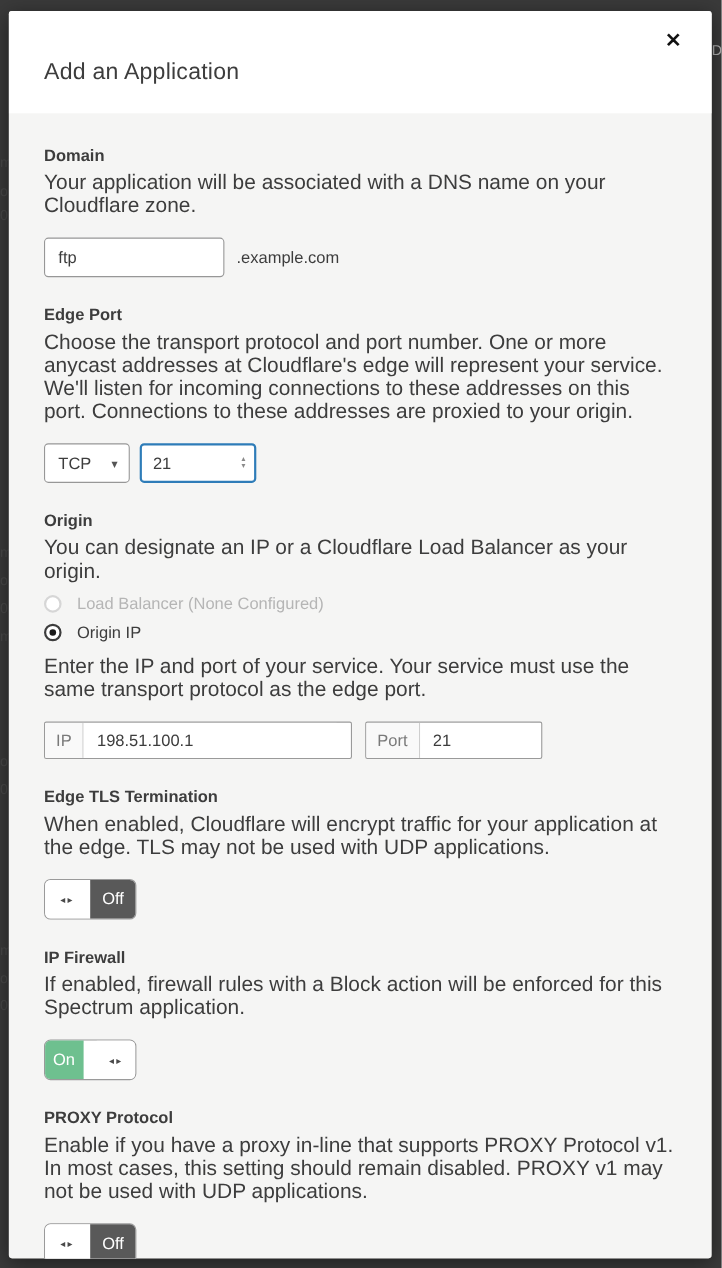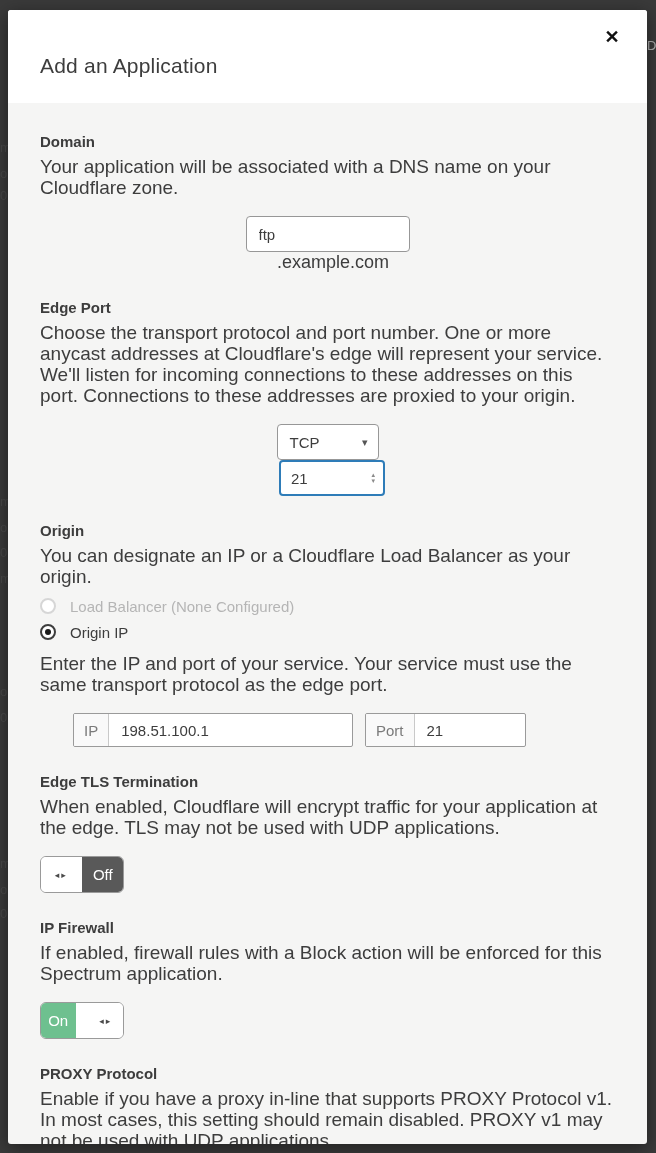--- a/index.html
+++ b/index.html
@@ -61,40 +61,40 @@
   .section { margin-top: 26px; }
   .section:first-child { margin-top: 0; }
   .section h3 {
     font-size: 15px; font-weight: bold; color: #3d3d3d;
     margin-bottom: 6px;
   }
   .section p {
     font-size: 19px; line-height: 21px; color: #3d3d3d;
     max-width: 578px;
   }
-  .controls-row { margin-top: 18px; display: flex; align-items: center; flex-direction: column; }
+  .controls-row { margin-top: 18px; display: flex; align-items: center; }
 
   
   .text-input {
     height: 36px;
     border: 1px solid #979797;
     border-radius: 4px;
     background: #fff;
     font-family: "Liberation Sans", sans-serif;
     font-size: 15px;
     color: #3d3d3d;
     padding: 0 12px;
     outline: none;
   }
   .domain-input { width: 164px; }
-  .domain-suffix { margin-left: 11px; font-size: 18px; color: #3d3d3d; }
+  .domain-suffix { margin-left: 11px; font-size: 15px; color: #3d3d3d; }
 
   
   .select {
-    width: 102px; height: 36px;
+    width: 78px; height: 36px;
     border: 1px solid #979797;
     border-radius: 4px;
     background: #fff;
     display: flex; align-items: center; justify-content: space-between;
     padding: 0 10px 0 12px;
     font-size: 15px; color: #3d3d3d;
     cursor: pointer;
   }
   .select .chev { font-size: 11px; color: #555; }
 
@@ -128,21 +128,21 @@
     content: ""; position: absolute; left: 3px; top: 3px;
     width: 6px; height: 6px; border-radius: 50%; background: #1a1a1a;
   }
   .radio-row.disabled { cursor: default; }
   .radio-row.disabled .radio-circle { border-color: #d6d6d6; }
   .radio-row .radio-label { font-size: 15px; color: #3d3d3d; }
   .radio-row.disabled .radio-label { color: #b5b5b5; }
   .origin-note { margin-top: 8px; }
 
   
-  .ip-row { margin-top: 18px; display: flex; margin-left: 33px; }
+  .ip-row { margin-top: 18px; display: flex; }
   .input-group {
     display: flex; align-items: stretch;
     border: 1px solid #9a9a9a; border-radius: 2px; background: #fff;
     height: 34px; overflow: hidden;
   }
   .input-group .prefix {
     display: flex; align-items: center;
     padding: 0 10px;
     color: #7a7a7a; font-size: 15px;
     background: #f9f9f9;

